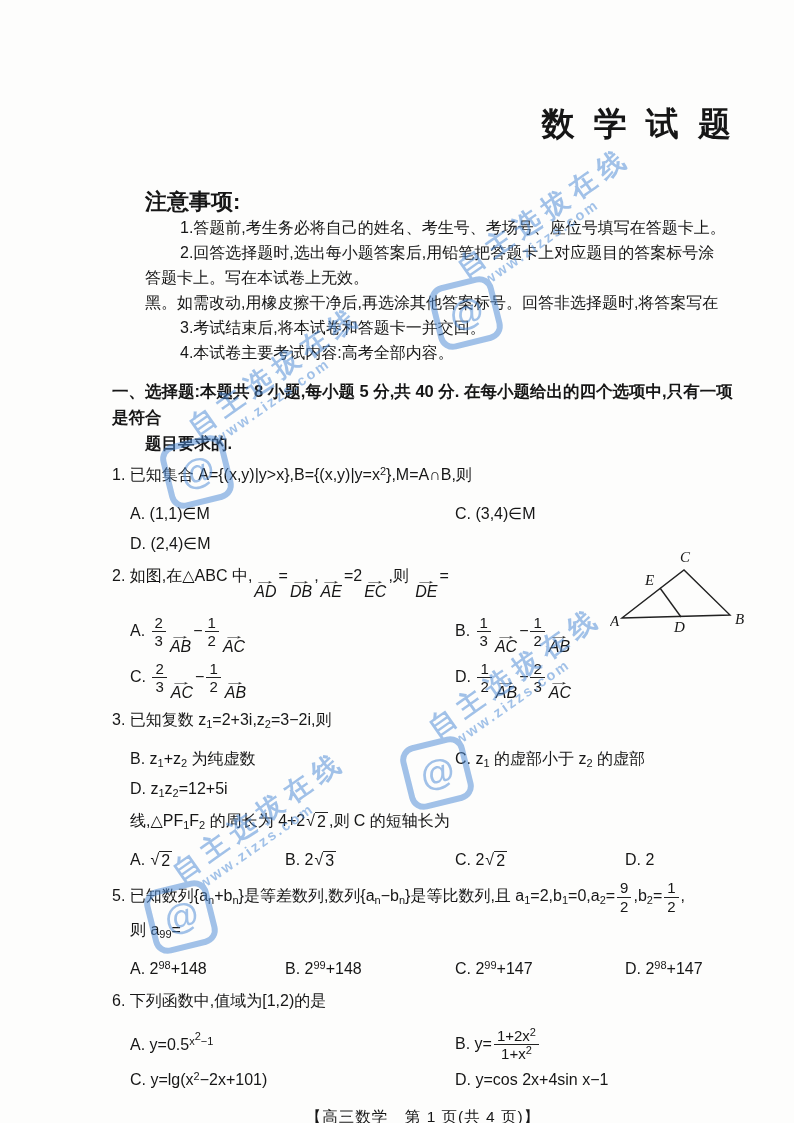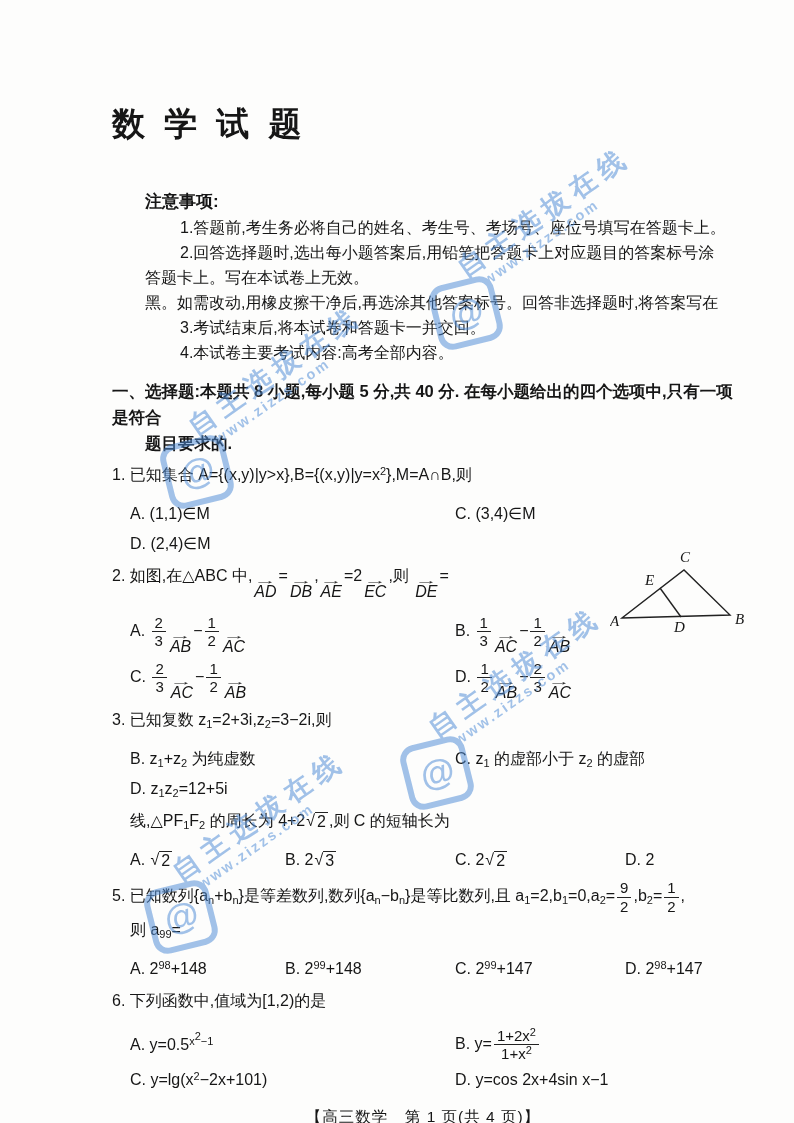--- a/index.html
+++ b/index.html
@@ -1,25 +1,25 @@
 <!DOCTYPE html>
 <html><head>
 <meta charset="utf-8">
 <style>
   html,body{margin:0;padding:0;background:#e8e8e6;}
   .page{position:relative;width:794px;height:1123px;margin:0 auto;background:#fdfdfc;
         overflow:hidden;color:#161616;font-family:"Liberation Sans","DejaVu Sans",sans-serif;
         font-size:16px;}
   .content{position:absolute;left:112px;top:0;width:622px;}
 
-  .title{margin-top:102px;text-align:left;font-size:33px;font-weight:bold;
+  .title{margin-top:102px;text-align:right;font-size:33px;font-weight:bold;
          letter-spacing:3px;word-spacing:4px;}
 
   .notice{margin-left:33px;margin-top:42px;}
-  .notice-h{font-size:17px;font-weight:bold;line-height:26px;margin-top:36px;}
+  .notice-h{font-size:22px;font-weight:bold;line-height:26px;margin-top:36px;}
   .nl{font-size:16px;line-height:25px;}
   .nl.ind{padding-left:35px;}
 
   .section{margin-top:13px;font-weight:bold;font-size:16.5px;line-height:26px;}
   .section .l2{padding-left:33px;}
 
   .q{margin-top:5px;}
   .stem{line-height:27px;}
   .stem2{line-height:27px;padding-left:18px;}
   .opts{display:grid;margin-left:18px;align-items:center;row-gap:3px;line-height:27px;margin-top:12px;}

